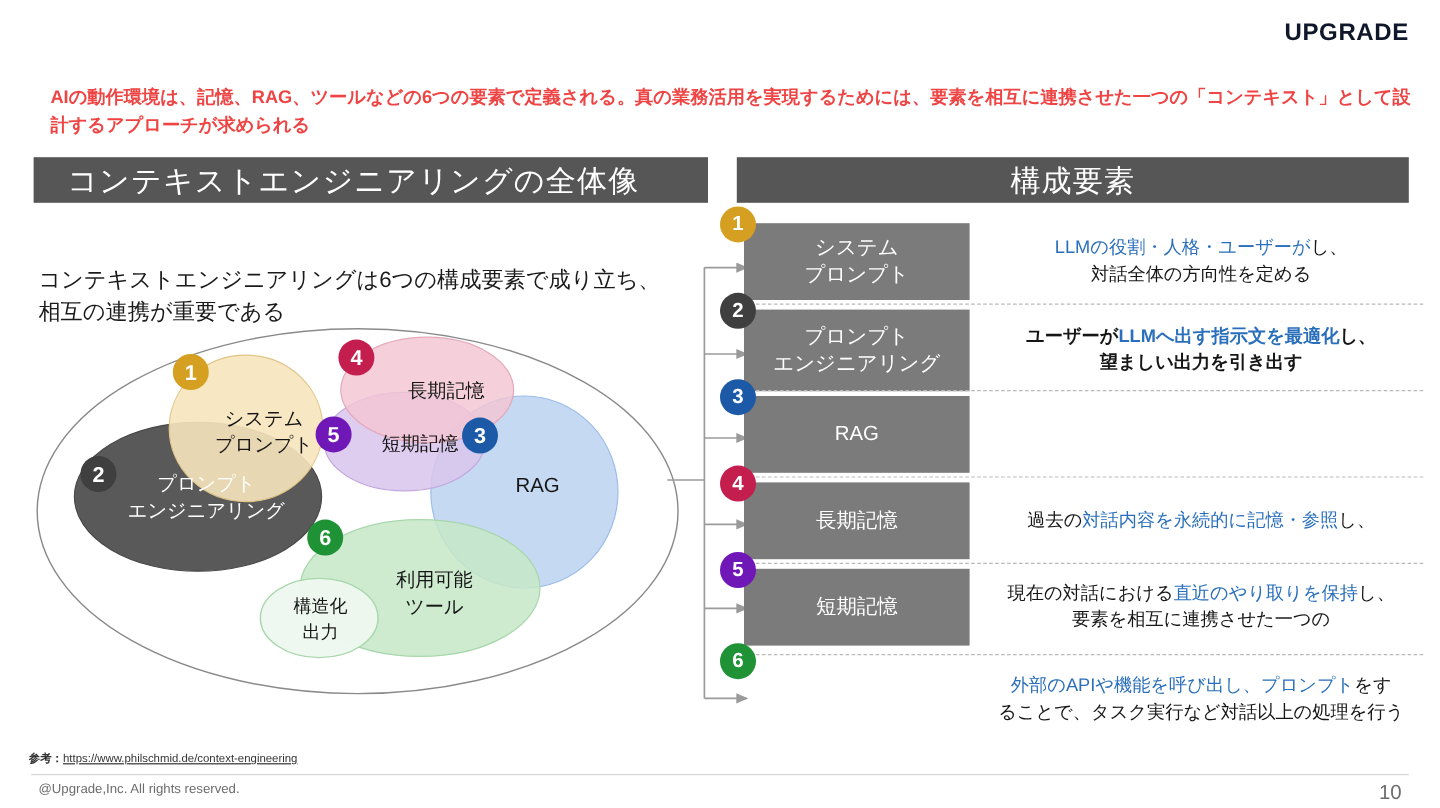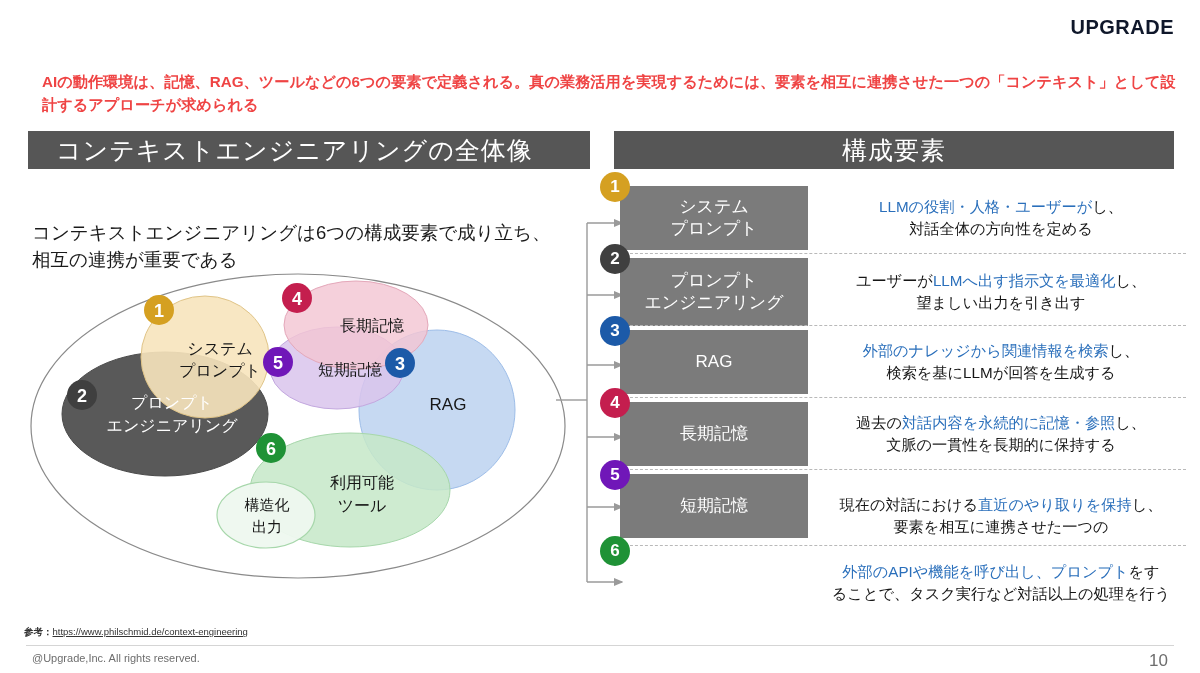--- a/index.html
+++ b/index.html
@@ -300,51 +300,48 @@
           <div><span class="hl">LLMの役割・人格・ユーザーが</span><span>し、</span><br><span>対話全体の方向性を定める</span></div>
         </div>
       </div>
       <div class="row" style="top: 72px; height: 68px;">
         <div class="sep"></div>
         <div class="badge" style="background: rgb(63, 63, 63);">2</div>
         <div class="box" style="height: 68px;">
           <div>プロンプト</div>
           <div>エンジニアリング</div>
         </div>
-        <div class="desc" style="height: 68px;">
+        <div class="desc" style="height: 68px; font-weight: bold;">
           <div><span>ユーザーが</span><span class="hl">LLMへ出す指示文を最適化</span><span>し、</span><br><span>望ましい出力を引き出す</span></div>
         </div>
       </div>
       <div class="row" style="top: 144px; height: 64px;">
         <div class="sep"></div>
         <div class="badge" style="background: rgb(28, 90, 168);">3</div>
         <div class="box" style="height: 64px;">
           <div>RAG</div>
         </div>
-        <div class="desc" style="height: 64px;">
-          <div><span class="hl">外部のナレッジから関連情報を検索</span><span>し、</span><br><span>検索を基にLLMが回答を生成する</span></div>
-        </div>
       </div>
       <div class="row" style="top: 216px; height: 64px;">
         <div class="sep"></div>
         <div class="badge" style="background: rgb(196, 30, 78);">4</div>
         <div class="box" style="height: 64px;">
           <div>長期記憶</div>
         </div>
         <div class="desc" style="height: 64px;">
-          <div><span>過去の</span><span class="hl">対話内容を永続的に記憶・参照</span><span>し、</span><br><span>文脈の一貫性を長期的に保持する</span></div>
+          <div><span>過去の</span><span class="hl">対話内容を永続的に記憶・参照</span><span>し、</span><br></div>
         </div>
       </div>
       <div class="row" style="top: 288px; height: 64px;">
         <div class="sep"></div>
         <div class="badge" style="background: rgb(112, 23, 184);">5</div>
         <div class="box" style="height: 64px;">
           <div>短期記憶</div>
         </div>
-        <div class="desc" style="height: 64px; align-items: flex-end;">
+        <div class="desc" style="height: 64px;">
           <div><span>現在の対話における</span><span class="hl">直近のやり取りを保持</span><span>し、</span><br><span>要素を相互に連携させた一つの</span></div>
         </div>
       </div>
       <div class="row" style="top: 364px; height: 66px;">
         <div class="sep"></div>
         <div class="badge" style="background: rgb(31, 146, 54);">6</div>
         <div class="desc" style="height: 66px;">
           <div><span class="hl">外部のAPIや機能を呼び出し、プロンプト</span><span>をす</span><br><span>ることで、タスク実行など対話以上の処理を行う</span></div>
         </div>
       </div>

